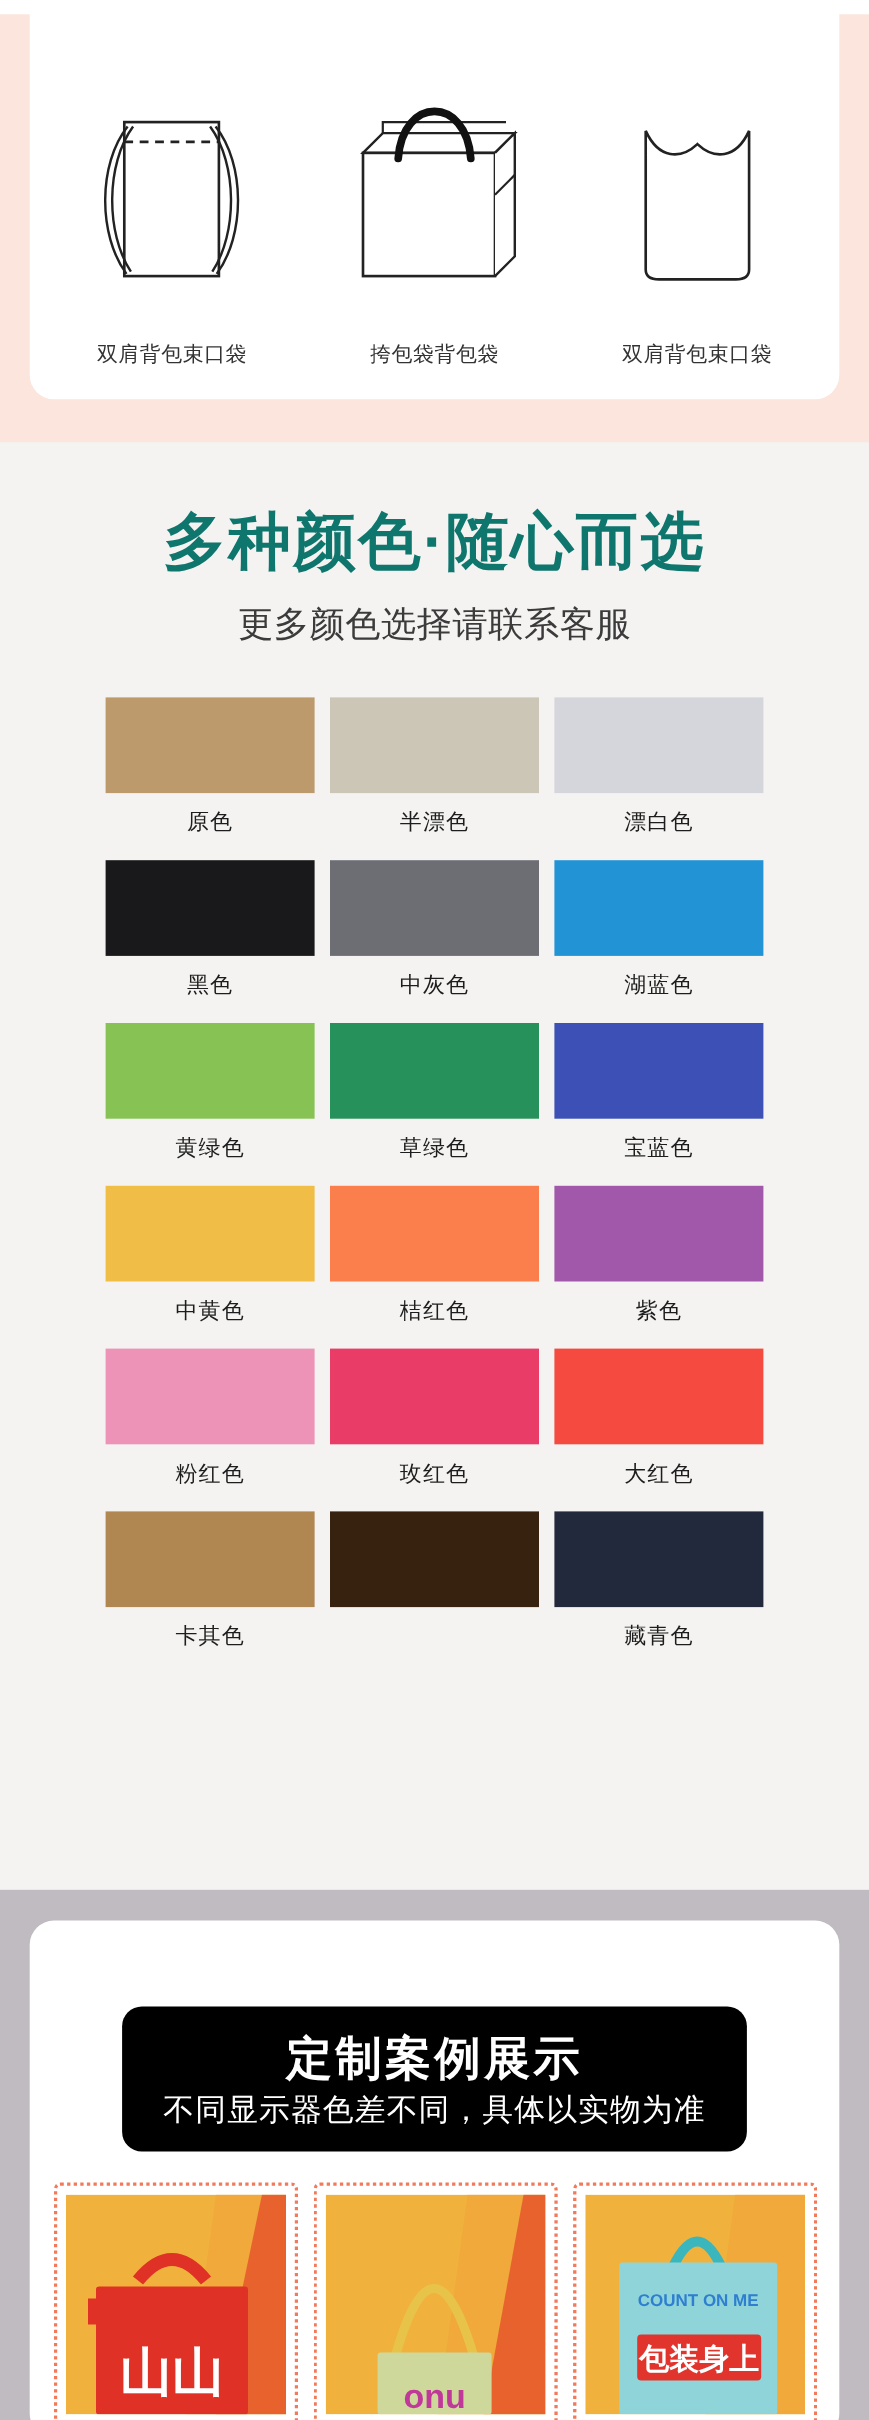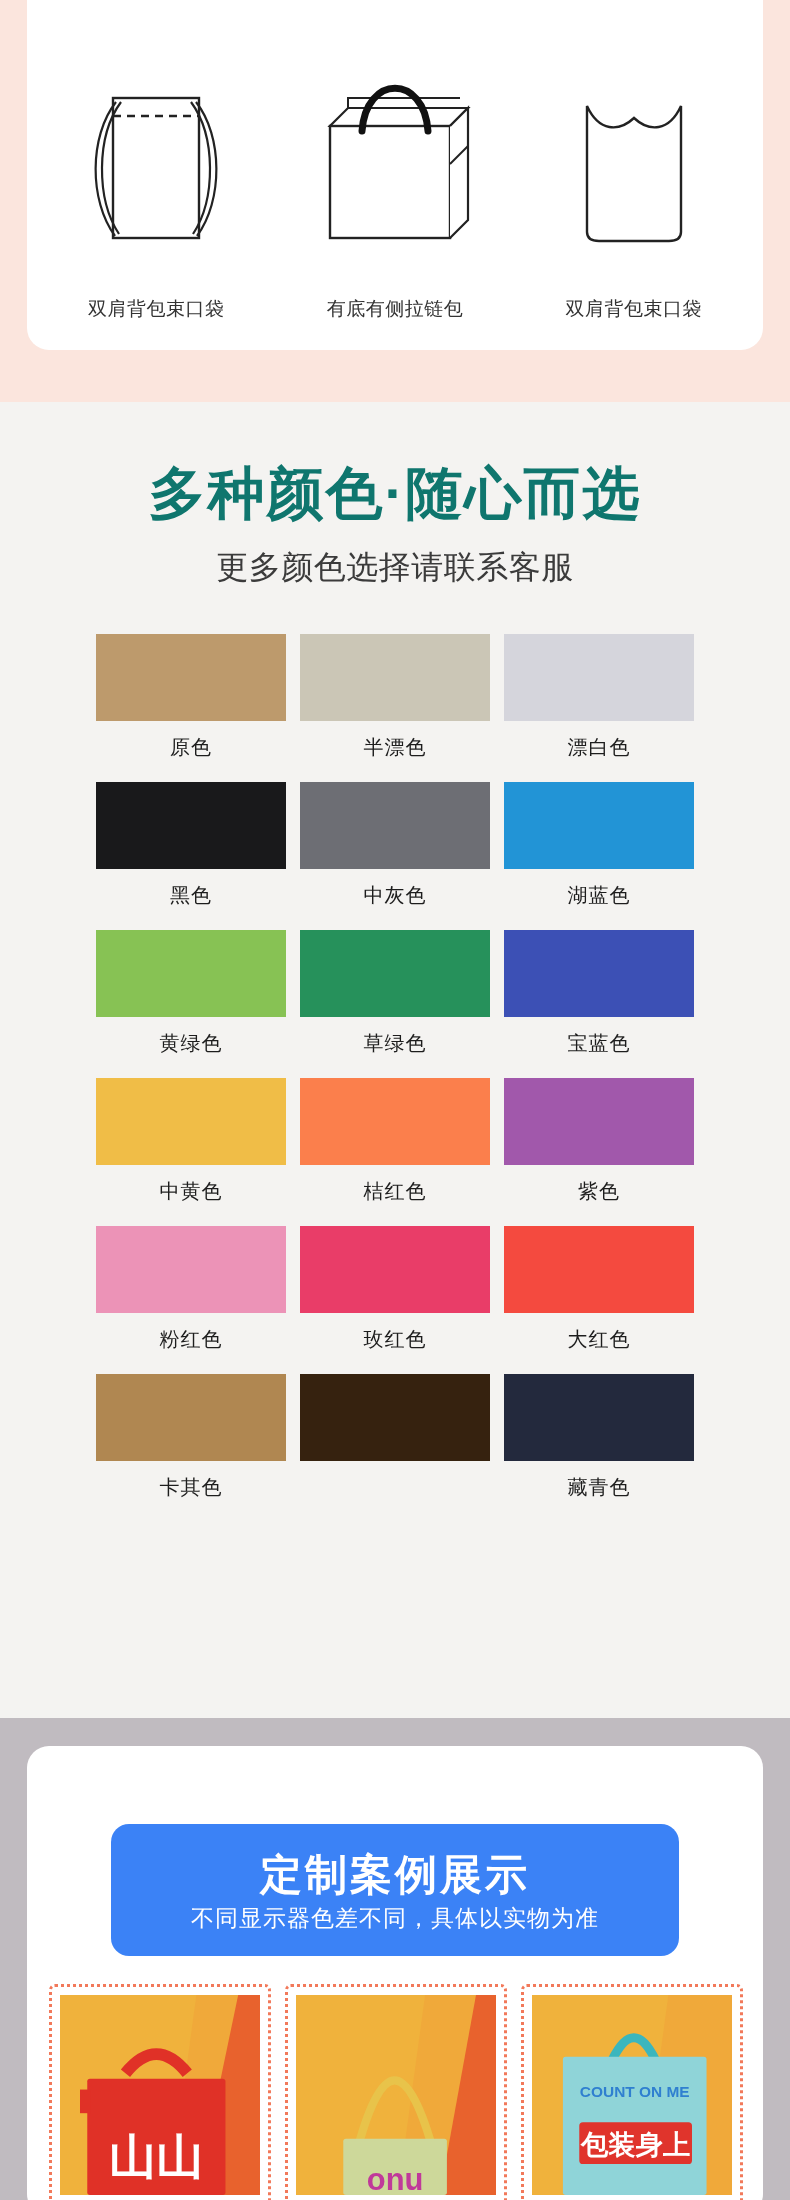--- a/index.html
+++ b/index.html
@@ -9,21 +9,21 @@
     background:#ffffff;
     width:790px;
     height:2200px;
     overflow:hidden;
     position:relative;
   }
   .page { width:790px; height:2200px; position:relative; }
 
   
   .sec-bagtypes{
-    position:absolute; left:0; top:0; width:790px; height:402px;
+    position:absolute; left:0; top:13px; width:790px; height:402px;
     background:#fbe5dd;
   }
   .bag-card{
     position:absolute; left:27px; top:-330px; width:736px; height:680px;
     background:#ffffff; border-radius:22px;
   }
   .bag-grid{
     position:absolute; left:0; top:0; width:736px; height:680px;
     display:grid; grid-template-columns:repeat(3,1fr); grid-template-rows:repeat(2,1fr);
     padding:18px 10px 14px 10px;
@@ -66,28 +66,28 @@
   .sec-cases{
     position:absolute; left:0; top:1718px; width:790px; height:482px;
     background:#c0bbc0;
   }
   .case-card{
     position:absolute; left:27px; top:28px; width:736px; height:470px;
     background:#ffffff; border-radius:22px;
   }
   .case-banner{
     position:absolute; left:84px; top:78px; width:568px; height:132px;
-    background:#3b82f6; border-radius:18px;
+    background:#000000; border-radius:18px;
     display:flex; flex-direction:column; align-items:center; justify-content:center;
   }
   .case-banner-title{
     font-size:42px; font-weight:bold; color:#ffffff; letter-spacing:3px;
   }
   .case-banner-sub{
-    font-size:23px; color:#ffffff; letter-spacing:1px;
+    font-size:28px; color:#ffffff; letter-spacing:1px;
   }
   .case-thumbs{
     position:absolute; left:22px; top:238px; width:694px;
     display:grid; grid-template-columns:repeat(3,1fr); column-gap:14px;
   }
   .case-thumb{
     border:3px dotted #f2795a; border-radius:6px; padding:8px;
     height:222px; overflow:hidden;
   }
   .thumb-inner{ width:100%; height:100%; position:relative; overflow:hidden; }
@@ -135,21 +135,21 @@
           <div class="bag-art">
             <svg viewBox="0 0 190 250">
               <path d="M30 90 L150 90 L168 72 L48 72 Z" fill="#fff" stroke="#222" stroke-width="2.2"></path>
               <rect x="30" y="90" width="120" height="112" fill="#fff" stroke="#222" stroke-width="2.4"></rect>
               <path d="M150 90 L168 72 L168 184 L150 202" fill="#fff" stroke="#222" stroke-width="2.2"></path>
               <path d="M150 128 L168 110" fill="none" stroke="#222" stroke-width="2"></path>
               <path d="M48 72 L48 62 L160 62" fill="none" stroke="#222" stroke-width="2"></path>
               <path d="M62 95 C66 38 124 38 128 95" fill="none" stroke="#111" stroke-width="7" stroke-linecap="round"></path>
             </svg>
           </div>
-          <div class="bag-label">有底有侧拉链包</div>
+          <div class="bag-label">挎包袋背包袋</div>
         </div>
 
         <div class="bag-cell">
           <div class="bag-art">
             <svg viewBox="0 0 190 250">
               <path d="M48 70 C60 96 80 96 95 82 C110 96 130 96 142 70 L142 196 C142 203 136 205 130 205 L60 205 C54 205 48 203 48 196 Z" fill="#fff" stroke="#222" stroke-width="2.4"></path>
             </svg>
           </div>
           <div class="bag-label">双肩背包束口袋</div>
         </div>

